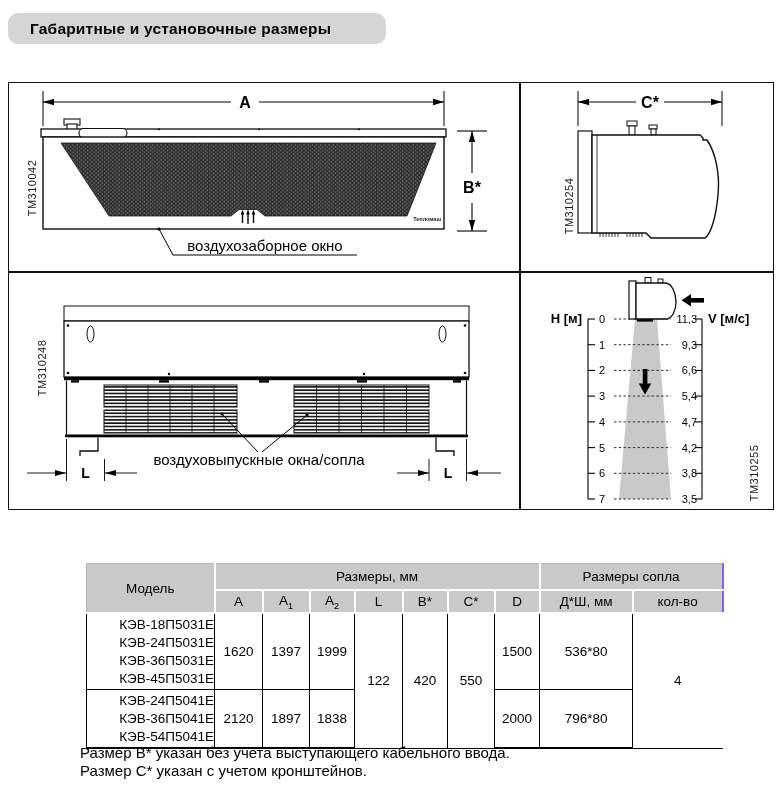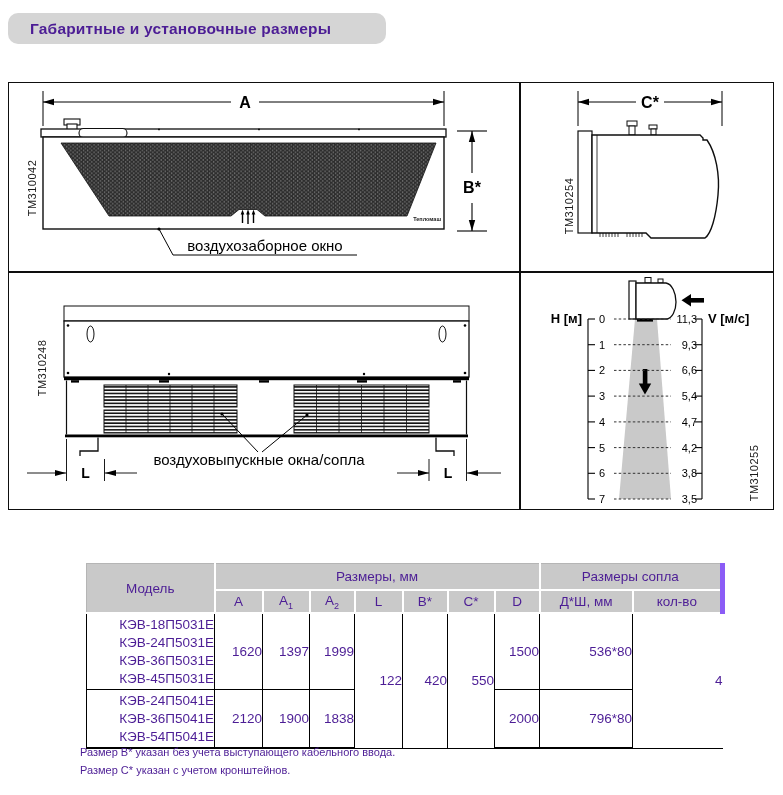--- a/index.html
+++ b/index.html
@@ -1,18 +1,18 @@
 <!DOCTYPE html>
 <html><head>
 <meta charset="utf-8">
 <style>
   html,body { margin:0; padding:0; background:#fff; }
   #page {
     position:relative; width:783px; height:795px; background:#fff;
-    font-family:"Liberation Sans", sans-serif; color:#4c1d95; overflow:hidden;
+    font-family:"Liberation Sans", sans-serif; color:#000000; overflow:hidden;
   }
   
   #title-pill {
     position:absolute; left:8px; top:13px; width:378px; height:31px;
     background:#d5d5d5; border-radius:10px; display:flex; align-items:center;
   }
   #title-pill .t { font-size:15.5px; font-weight:bold; padding-left:22px; letter-spacing:0.2px; }
   
   #panel {
     position:absolute; left:8px; top:82px; width:766px; height:428px;
@@ -35,33 +35,33 @@
     position:absolute; left:86px; top:563px; width:636px;
     border-collapse:collapse; table-layout:fixed; font-size:13.5px;
   }
   #spec-table th {
     background:#c9c9c9; font-weight:normal; border:2px solid #fff;
     padding:0; text-align:center;
   }
   #spec-table thead tr:first-child th { border-top:1px solid #b5b5b5; height:25px; }
   #spec-table thead tr:last-child th { height:21px; }
   #spec-table th.edge-l { border-left:1px solid #b5b5b5; }
-  #spec-table th.edge-r { border-right:5px solid #8b5cf6;margin-left:25px; }
+  #spec-table th.edge-r { border-right:2px solid #8b5cf6;margin-left:25px; }
   #spec-table tbody td {
-    border:1px solid #000; text-align:right; padding:0; background:#fff;
+    border:1px solid #000; text-align:center; padding:0; background:#fff;
   }
   #spec-table tbody tr:first-child td { border-top:2.5px solid #000; }
   #spec-table tbody tr:last-child td { border-bottom:2px solid #000;margin-top:32px; }
   #spec-table tbody td:last-child { border-right:none; border-top:none; }
   #spec-table td.model { text-align:right; padding-left:5px; line-height:18px; }
   #spec-table tr.g1 td { height:75px; }
   #spec-table tr.g2 td { height:57px; }
   #spec-table sub { font-size:9px; }
   
-  #notes { position:absolute; left:80px; top:744px; font-size:11px; line-height:17.5px; }
+  #notes { position:absolute; left:80px; top:744px; font-size:15px; line-height:17.5px; }
 </style>
 </head>
 <body>
 
 <div id="page">
 
   <div id="title-pill">
     <span class="t">Габаритные и установочные размеры</span>
   </div>
 
@@ -378,21 +378,21 @@
         <td>536*80</td>
         <td rowspan="2">4</td>
       </tr>
       <tr class="g2">
         <td class="model">
           <div>КЭВ-24П5041Е</div>
           <div>КЭВ-36П5041Е</div>
           <div>КЭВ-54П5041Е</div>
         </td>
         <td>2120</td>
-        <td>1900</td>
+        <td>1897</td>
         <td>1838</td>
         <td>2000</td>
         <td>796*80</td>
       </tr>
     </tbody>
   </table>
 
   <div id="notes">
     <div>Размер В* указан без учета выступающего кабельного ввода.</div>
     <div>Размер С* указан с учетом кронштейнов.</div>

